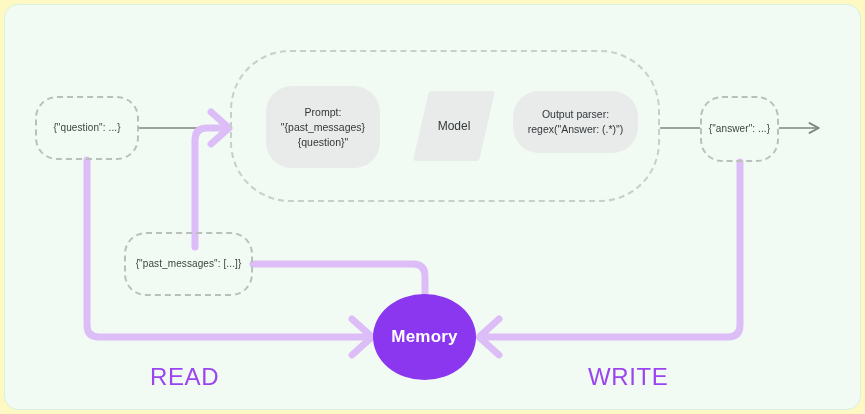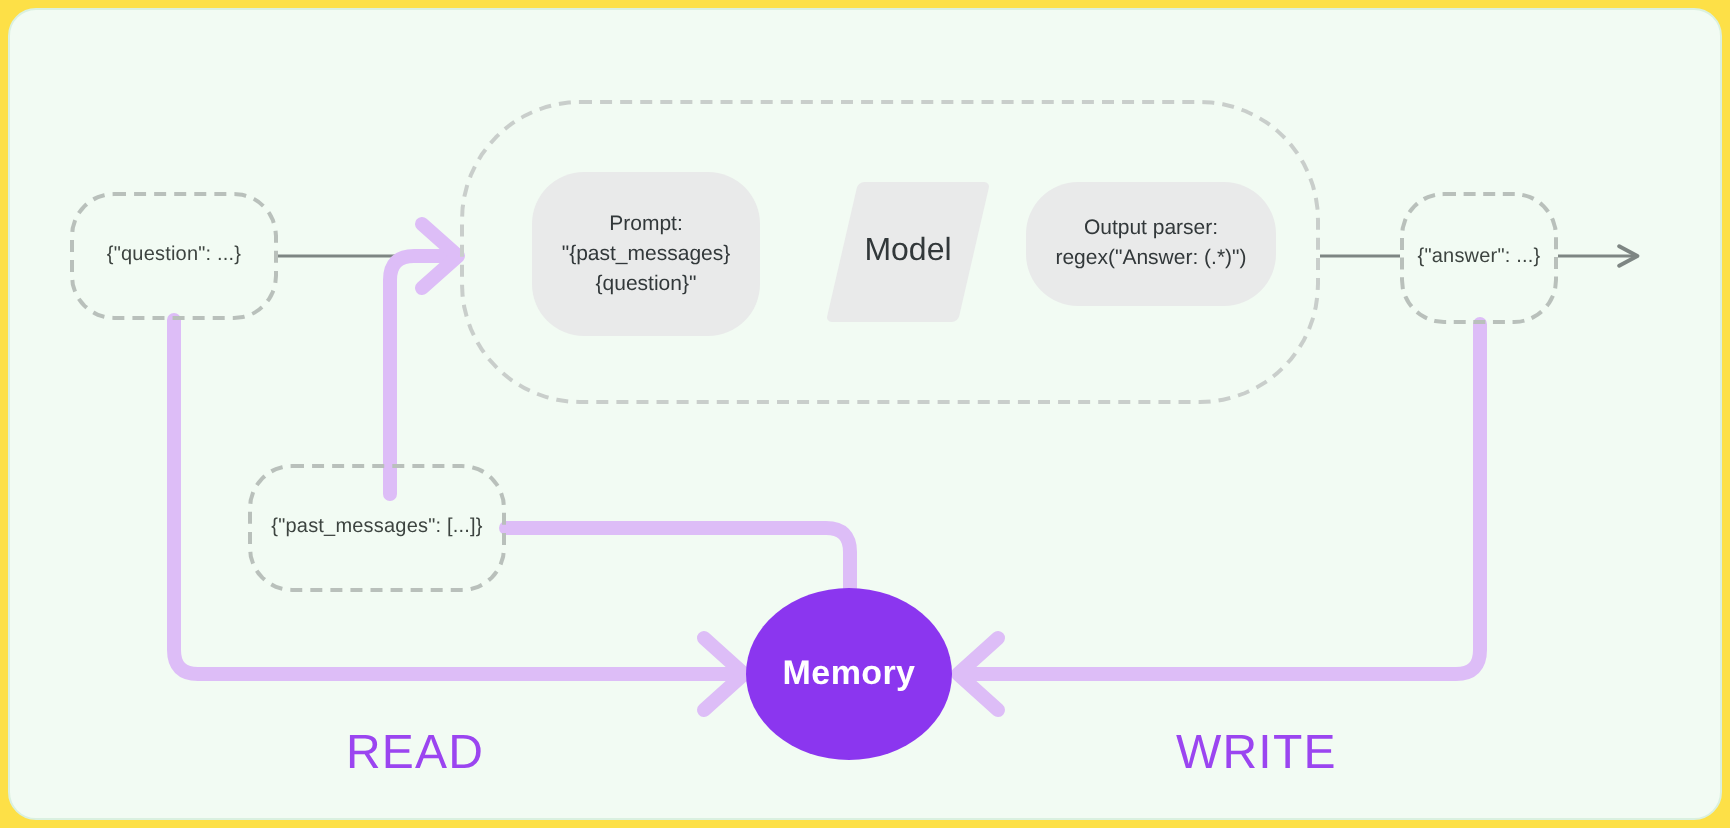--- a/index.html
+++ b/index.html
@@ -8,21 +8,21 @@
     background: #ffffff;
   }
   body {
     font-family: "Liberation Sans", sans-serif;
   }
   #canvas {
     position: relative;
     width: 865px;
     height: 414px;
     overflow: hidden;
-    background: #fde047;
+    background: #fef9c3;
   }
   .board {
     position: absolute;
     left: 4px;
     top: 4px;
     width: 857px;
     height: 406px;
     background: #f2fbf3;
     border: 1px solid #daf0e0;
     border-radius: 14px;
@@ -70,21 +70,21 @@
     background: #e9eaea;
     transform: skewX(-13deg);
     border-radius: 3px;
   }
   .model-label {
     position: absolute;
     display: flex;
     align-items: center;
     justify-content: center;
     color: #32383a;
-    font-size: 16px;
+    font-size: 12px;
   }
   .memory-circle {
     position: absolute;
     background: #8b36ef;
     border-radius: 50%;
     display: flex;
     align-items: center;
     justify-content: center;
     color: #ffffff;
     font-size: 17px;
@@ -162,20 +162,20 @@
   </div>
 
   <div class="node dashed-node" style="left:700px; top:96px; width:79px; height:66px;">
     <span>{"answer": ...}</span>
   </div>
 
   <div class="memory-circle" style="left:373px; top:294px; width:103px; height:86px;">
     <span>Memory</span>
   </div>
 
-  <div class="rw-label" style="left:150px; top:363px;margin-left:23px;">
+  <div class="rw-label" style="left:150px; top:363px;">
     <span>READ</span>
   </div>
   <div class="rw-label" style="left:588px; top:363px;text-align:right;">
     <span>WRITE</span>
   </div>
 
 </div>
 
 </body></html>

